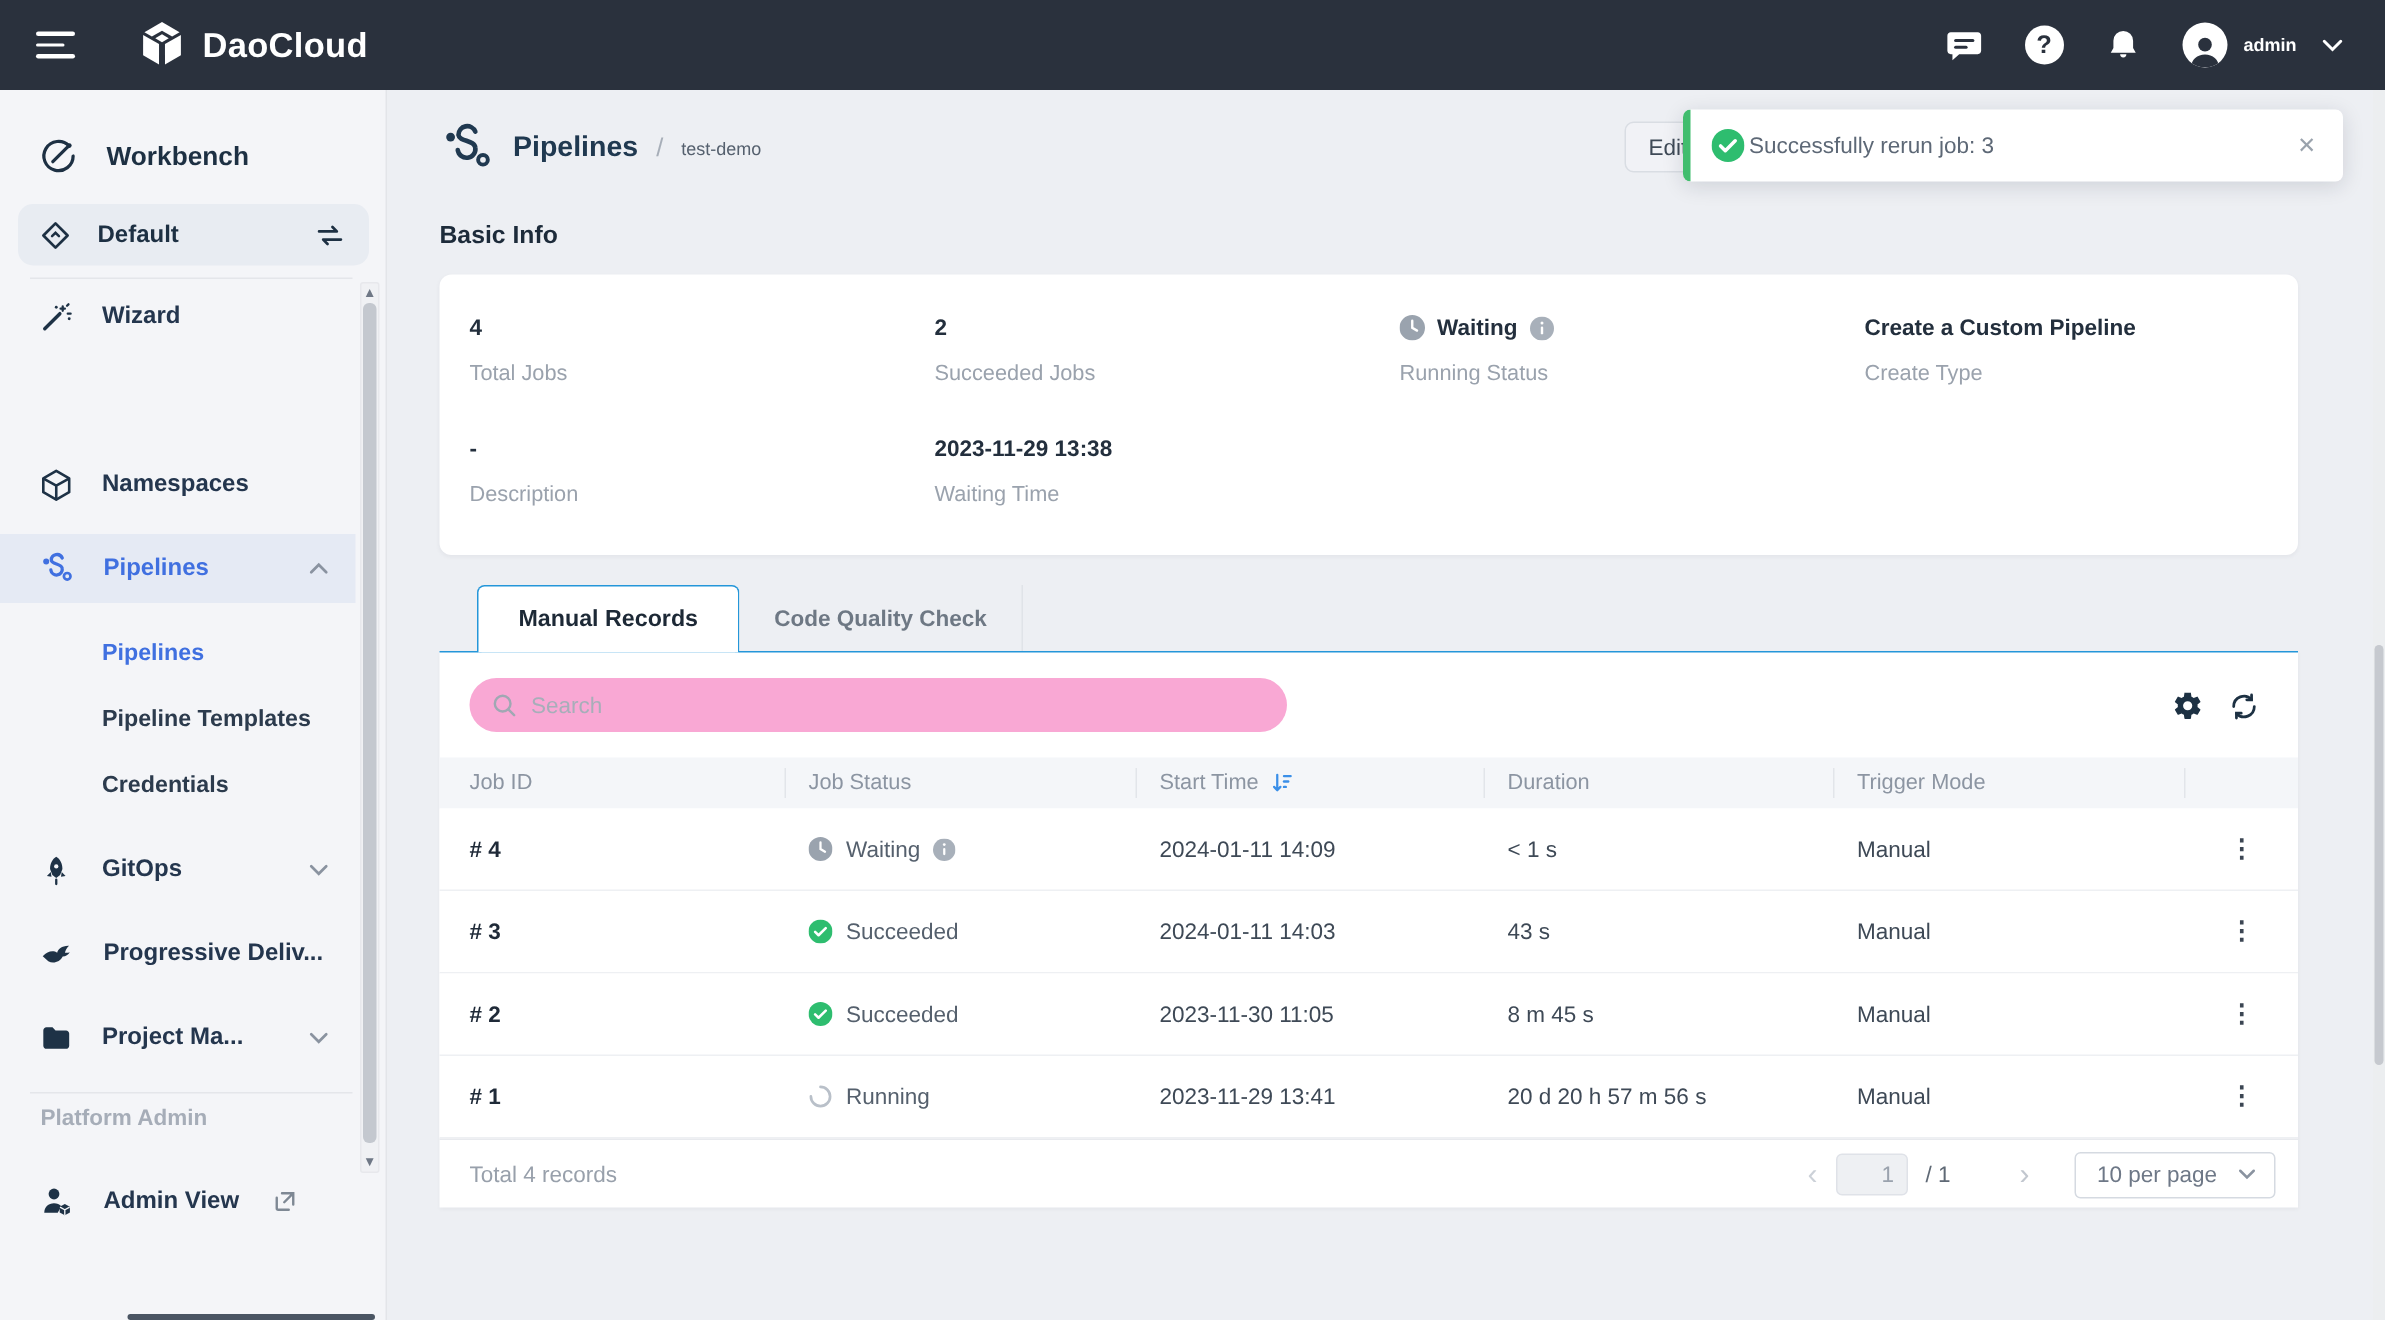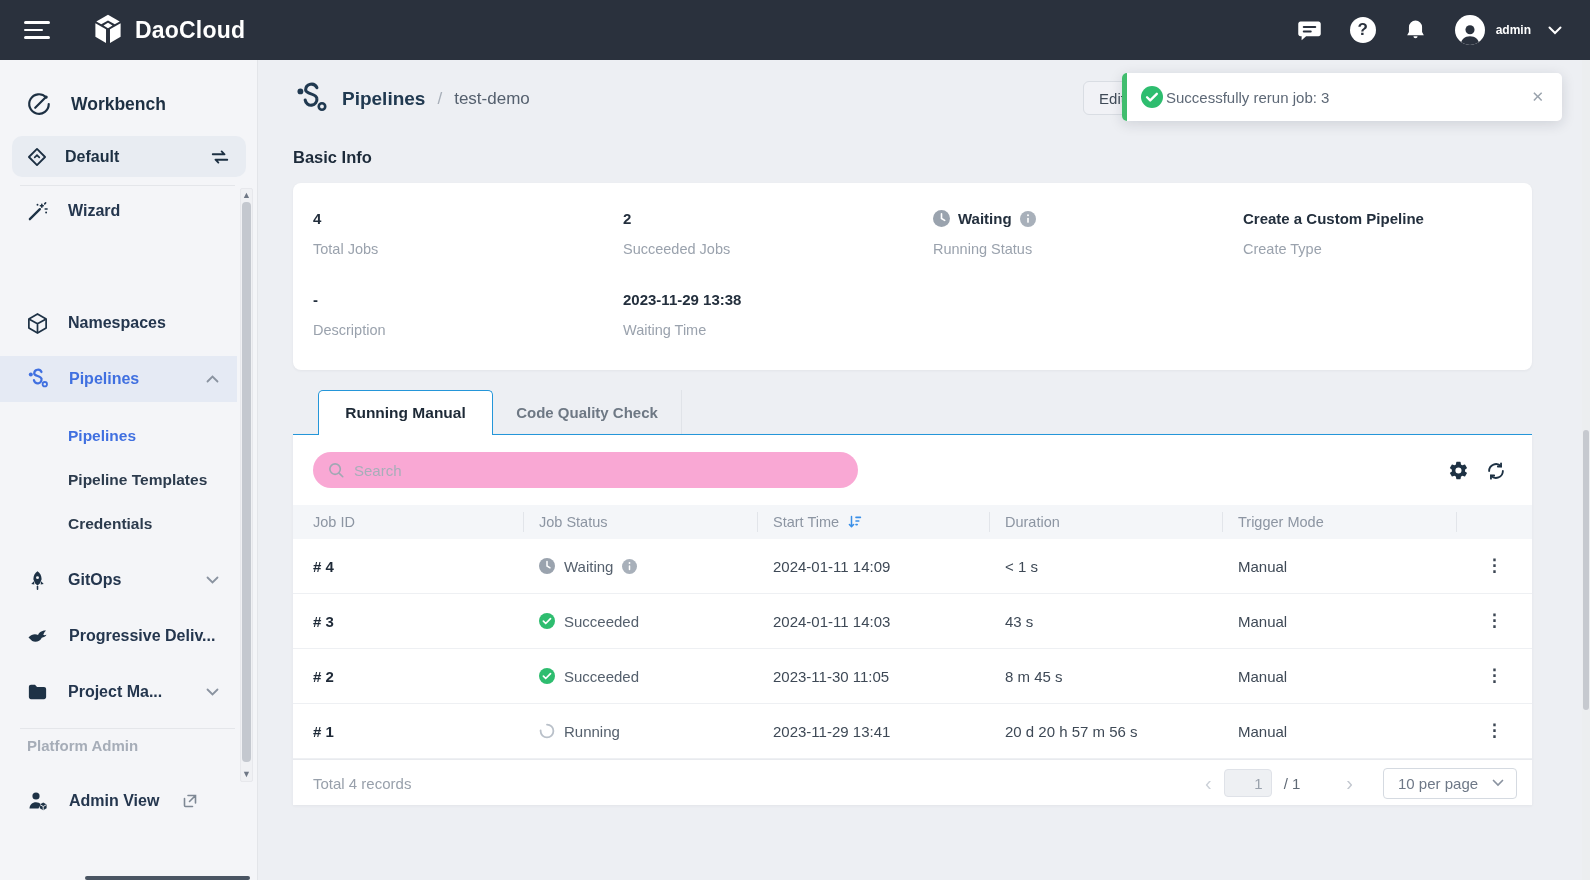--- a/index.html
+++ b/index.html
@@ -49,21 +49,21 @@
                     border:1px solid #e7e8ec; border-radius:2px; }
   .side-scrollbar .thumb { position:absolute; left:1px; top:13px; width:9px; height:560px; background:#c4c8cf; border-radius:4px; }
   .side-scrollbar .arr { position:absolute; left:1px; width:9px; height:9px; color:#6f7886; font-size:9px; line-height:9px; text-align:center; }
   .h-scroll-thumb { position:absolute; left:85px; bottom:0; width:165px; height:4px; background:#4a5563; border-radius:2px; }
 
   
   .main { position:absolute; top:60px; left:258px; width:1332px; height:820px; }
   .breadcrumb { position:absolute; top:20px; left:35px; display:flex; align-items:center; gap:12px; }
   .breadcrumb .root { font-size:19px; font-weight:700; color:#203950; }
   .breadcrumb .sep { font-size:17px; color:#a7aeb8; }
-  .breadcrumb .cur { font-size:17px; color:#55606e; }
+  .breadcrumb .cur { font-size:12px; color:#55606e; }
   .edit-btn { position:absolute; top:21px; left:825px; width:58px; height:34px; background:#f1f2f6;
               border:1px solid #d9dde3; border-radius:6px; font-size:15px; color:#3f4a57;
               display:flex; align-items:center; justify-content:center; cursor:pointer; z-index:1; }
 
   .toast { position:absolute; top:13px; left:864px; width:440px; height:48px; background:#fff; border-radius:5px;
            box-shadow:0 3px 14px rgba(20,30,50,.14); display:flex; align-items:center; z-index:20; overflow:hidden; }
   .toast .bar { position:absolute; left:0; top:0; width:5px; height:48px; background:#41bd6e; }
   .toast .msg { font-size:15px; color:#5d6876; margin-left:3px; }
   .toast .close { margin-left:auto; margin-right:18px; color:#9aa3ad; font-size:15px; cursor:pointer; }
   .toast .ticon { margin-left:19px; display:flex; }
@@ -398,21 +398,21 @@
         <div class="val">-</div>
         <div class="lab">Description</div>
       </div>
       <div class="bi-field" style="left:330px; top:108px">
         <div class="val">2023-11-29 13:38</div>
         <div class="lab">Waiting Time</div>
       </div>
     </div>
 
     <div class="tabs">
-      <div class="tab active">Running Manual</div>
+      <div class="tab active">Manual Records</div>
       <div class="tab inactive">Code Quality Check</div>
     </div>
 
     <div class="panel">
 
       <div class="searchbox">
         <span>
           <svg width="18" height="18" viewBox="0 0 20 20">
               <circle cx="9" cy="9" r="5.8" stroke="#a0a8b3" stroke-width="1.8" fill="none"></circle>
               <path d="M13.4 13.4 17.5 17.5" stroke="#a0a8b3" stroke-width="1.8" stroke-linecap="round"></path>

